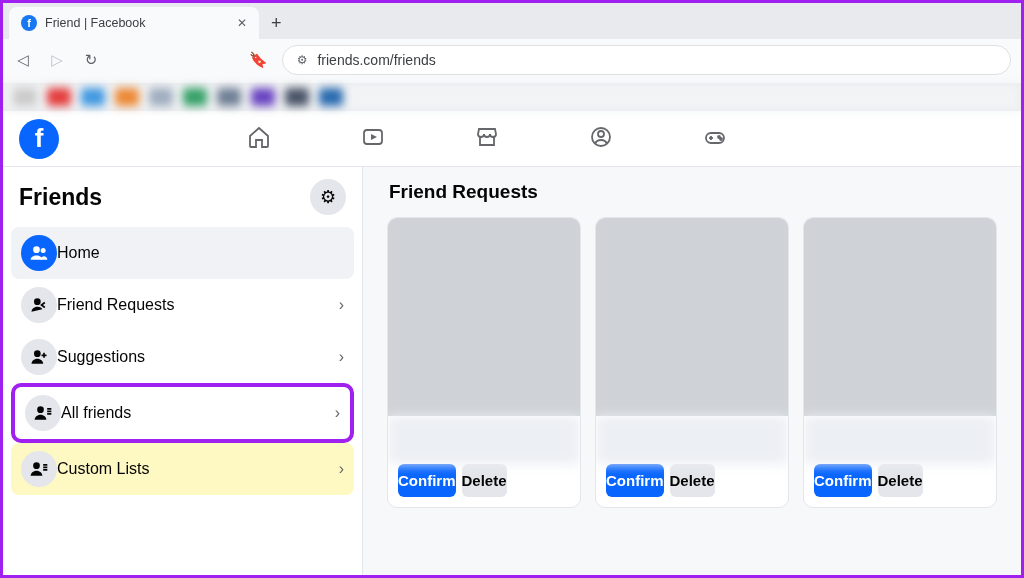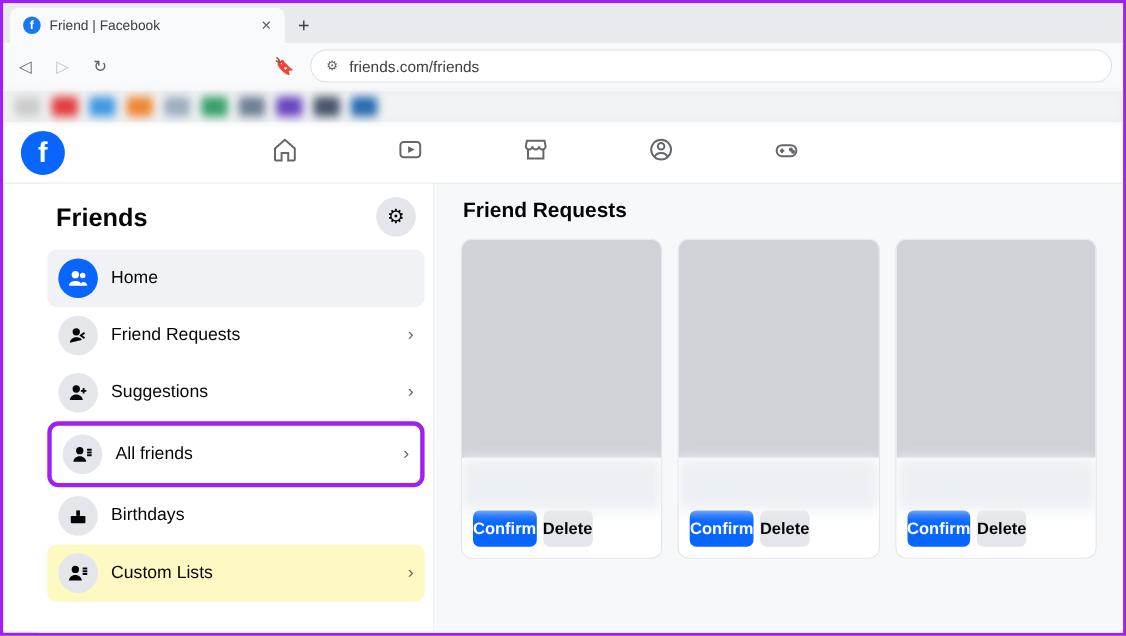--- a/index.html
+++ b/index.html
@@ -57,26 +57,26 @@
   .fb-search {
     display:flex; align-items:center; gap:10px;
     background:#f0f2f5; border-radius:50px;
     padding:8px 16px; width:260px; color:#65676b; font-size:15px;
   }
   .fb-topnav { display:flex; gap:70px; margin-left:170px;}
   .fb-topnav .nav-item { color:#65676b; width:44px; text-align:center; padding:8px 0;}
   .fb-topnav svg{ width:24px; height:24px; fill:none; stroke:#65676b; stroke-width:1.8;}
   .fb-body { display:flex; height:calc(100% - 56px);}
   
-  .sidebar { width:360px; border-right:1px solid #e4e6eb; padding:12px 8px; background:#fff;margin-left:32px;}
+  .sidebar { width:360px; border-right:1px solid #e4e6eb; padding:12px 8px; background:#fff;}
   .sidebar-header { display:flex; align-items:center; justify-content:space-between; padding:0 8px 12px 8px;}
   .sidebar-title { font-size:23px; font-weight:700; color:#050505;}
   .gear { width:36px;height:36px;border-radius:50%;background:#e4e6eb;display:flex;align-items:center;justify-content:center;font-size:18px;color:#050505;}
   .side-item {
-    display:flex; align-items:center; gap:12px;
+    display:flex; align-items:center; gap:0;
     padding:8px 10px; border-radius:8px; cursor:pointer;
     font-size:16px; color:#050505; position:relative;
   }
   .side-item.active{ background:#f0f2f5;}
   .side-item .icon-circle{
     width:36px;height:36px;border-radius:50%;background:#e4e6eb;
     display:flex;align-items:center;justify-content:center;color:#050505;
   }
   .side-item.active .icon-circle{ background:#0866ff; color:#fff;}
   .side-item .chev{ margin-left:auto; color:#65676b; font-size:16px;}
@@ -233,31 +233,20 @@
           <svg class="icon-svg" viewBox="0 0 24 24" fill="currentColor">
               <circle cx="9" cy="8" r="4"></circle>
               <path d="M2 20c0-3 3-6 7-6s7 3 7 6"></path>
               <path d="M17 7h5M17 10h5M17 13h5" stroke="currentColor" stroke-width="2" fill="none"></path>
             </svg>
         </span>
         <span>All friends</span>
         <span class="chev">›</span>
       </div>
 
-      <div class="side-item">
-        <span class="icon-circle">
-          <svg class="icon-svg" viewBox="0 0 24 24" fill="currentColor">
-              <rect x="4" y="12" width="16" height="8" rx="1"></rect>
-              <rect x="10" y="6" width="4" height="6"></rect>
-              <path d="M4 12h16"></path>
-              <path d="M8 10v2M16 10v2"></path>
-            </svg>
-        </span>
-        <span>Birthdays</span>
-      </div>
 
       <div class="side-item active" style="background:#fef9c3">
         <span class="icon-circle" style="background:#e4e6eb;color:#050505">
           <svg class="icon-svg" viewBox="0 0 24 24" fill="currentColor">
               <circle cx="9" cy="8" r="4"></circle>
               <path d="M2 20c0-3 3-6 7-6s7 3 7 6"></path>
               <path d="M17 7h5M17 10h5M17 13h5" stroke="currentColor" stroke-width="2" fill="none"></path>
             </svg>
         </span>
         <span>Custom Lists</span>

